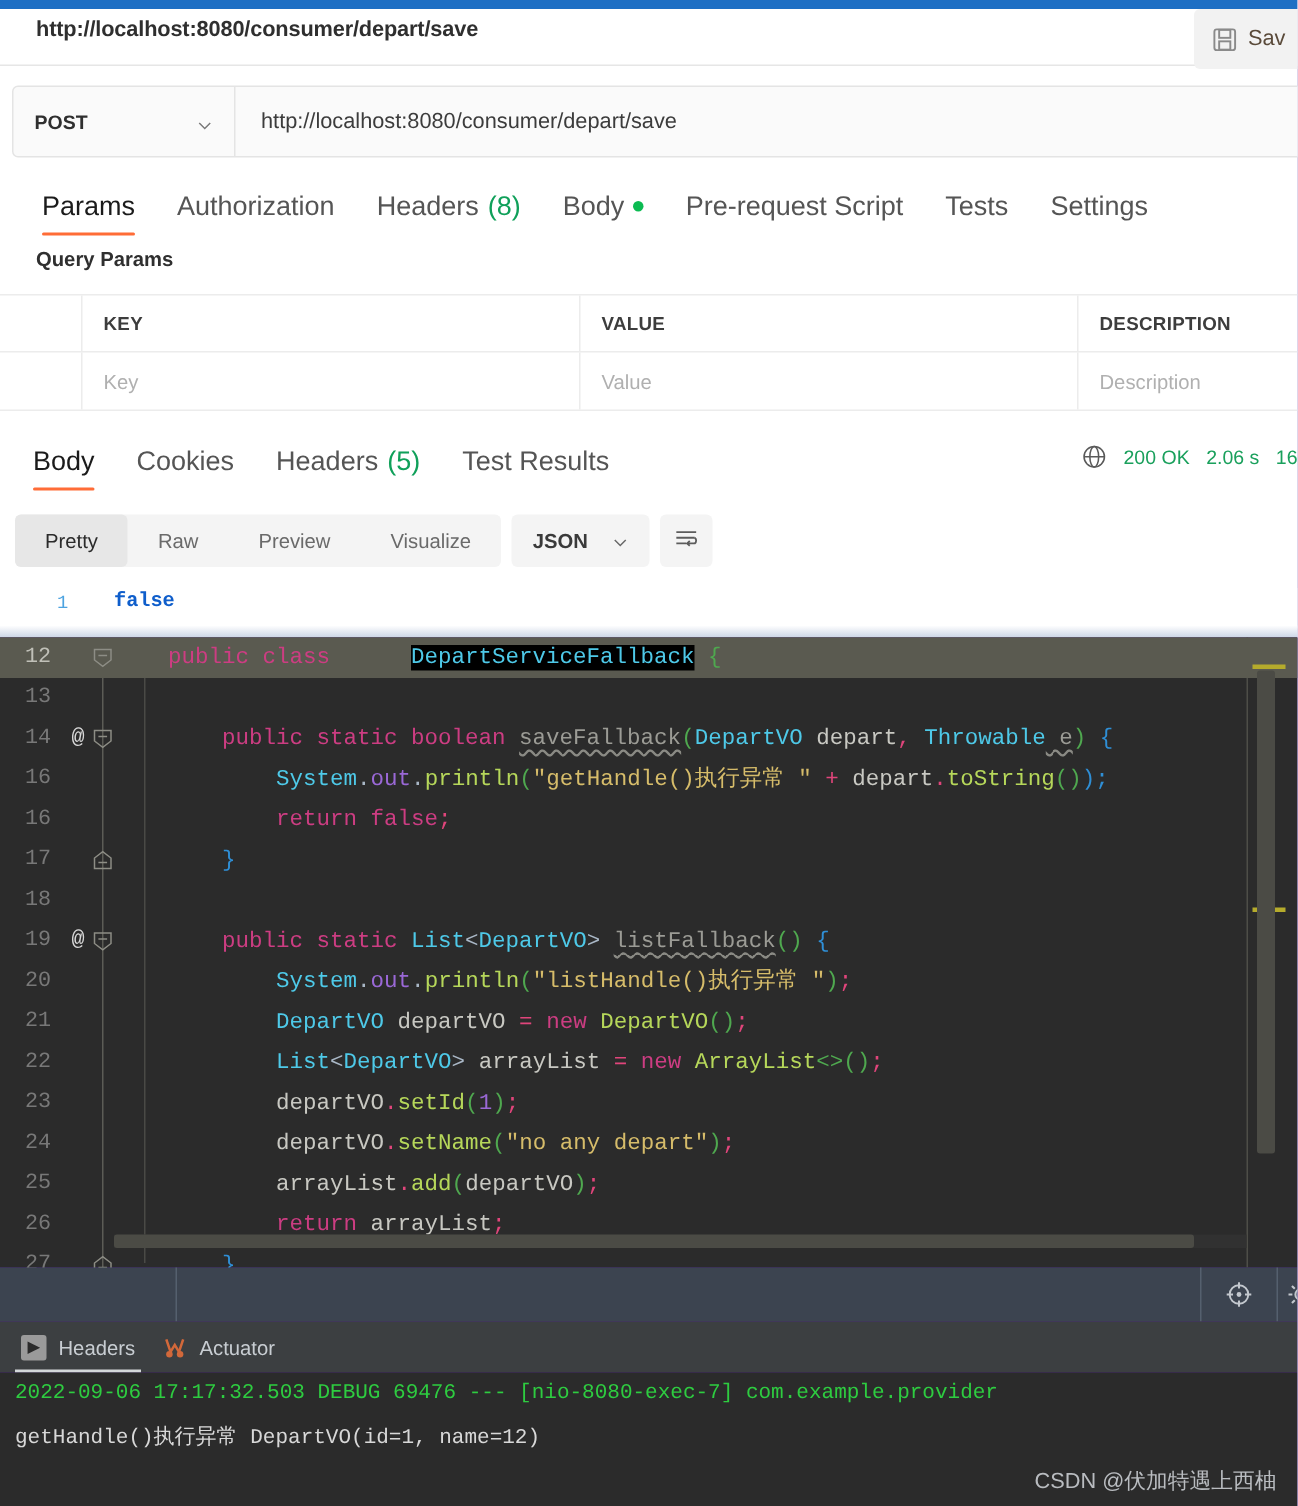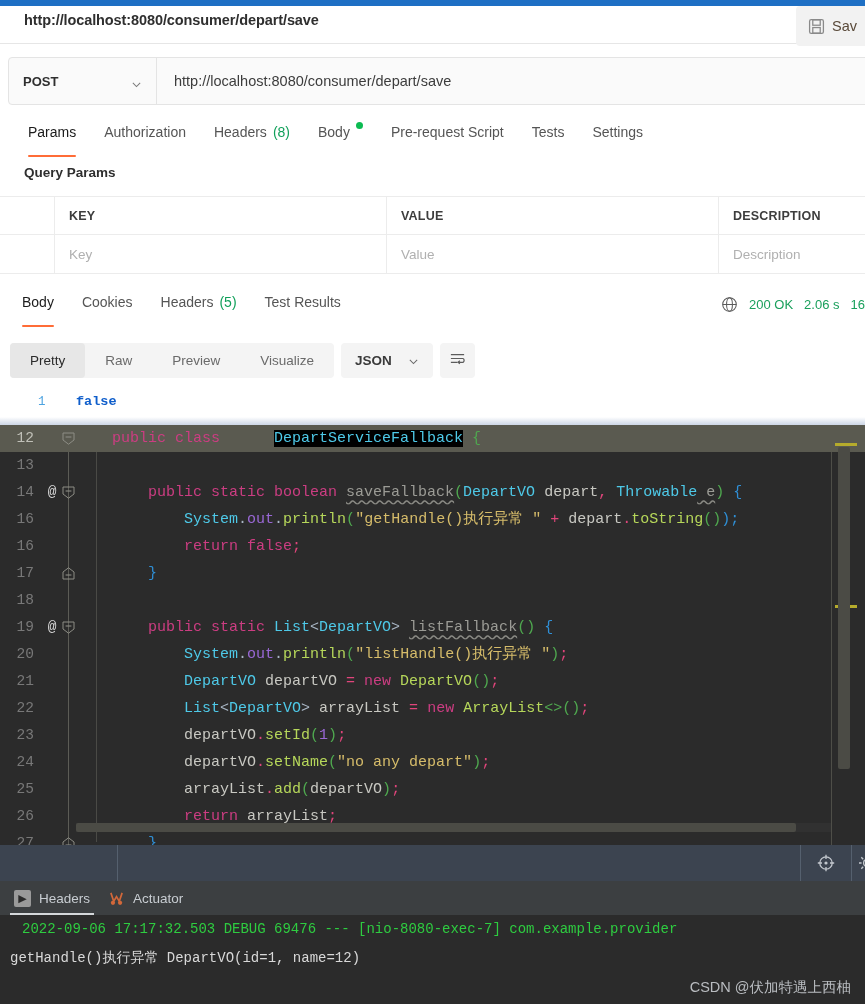--- a/index.html
+++ b/index.html
@@ -46,21 +46,21 @@
   .chev { width: 11px; height: 11px; display: block; }
   .url-box { flex: 1; display: flex; align-items: center; padding-left: 17px;
              font-size: 14.5px; color: #3c3c3c; }
 
   .req-tabs {
     position: absolute; left: 0; top: 122px; width: 865px; height: 34px;
     display: flex; align-items: flex-start; padding-left: 14px; gap: 0;
   }
   .rtab {
     position: relative; padding: 0 14px; height: 30px; line-height: 20px;
-    font-size: 14px; color: #555; display: flex; align-items: flex-start; gap: 6px;
+    font-size: 18px; color: #555; display: flex; align-items: center; gap: 6px;
   }
   .rtab.active { color: #1b1b1b; }
   .rtab.active::after {
     content: ""; position: absolute; left: 14px; right: 14px; bottom: -5px;
     height: 2.5px; background: #ff6c37; border-radius: 2px;
   }
   .rtab .cnt { color: #10a05a; }
   .green-dot { width: 7px; height: 7px; border-radius: 50%; background: #0cbb52; display: inline-block; }
 
   .qp-title {
@@ -160,21 +160,21 @@
   .ctab { display: flex; align-items: center; gap: 8px; height: 34px;
           font-size: 13.5px; color: #c8cdd2; font-family: "Liberation Sans", sans-serif; position: relative; }
   .ctab.active::after { content: ""; position: absolute; left: -4px; right: -4px; bottom: 0; height: 2px; background: #d4d7da; }
   .run-ico { width: 17px; height: 17px; background: #9a9a9a; border-radius: 2px;
              display: flex; align-items: center; justify-content: center; }
   .run-ico span { color: #2b2b2b; font-size: 11px; line-height: 1; }
   .act-ico { width: 17px; height: 15px; display: block; }
 
   .con { position: absolute; left: 0; top: 490px; width: 865px; height: 89px; background: #2b2b2b;
          font-family: "Liberation Mono", monospace; }
-  .con-l1 { position: absolute; left: 22px; top: 6px; font-size: 14px; color: #2ecc40; white-space: pre; }
+  .con-l1 { position: absolute; left: 10px; top: 6px; font-size: 14px; color: #2ecc40; white-space: pre; }
   .con-l2 { position: absolute; left: 10px; top: 34px; font-size: 14px; color: #d8d8d8; white-space: pre; }
   .wm { position: absolute; right: 14px; top: 63px; font-size: 14.5px; color: #b9bcc0;
         font-family: "Liberation Sans", sans-serif; }
 </style>
 </head>
 <body>
 
 <div id="app">
 
   <div class="pm">

